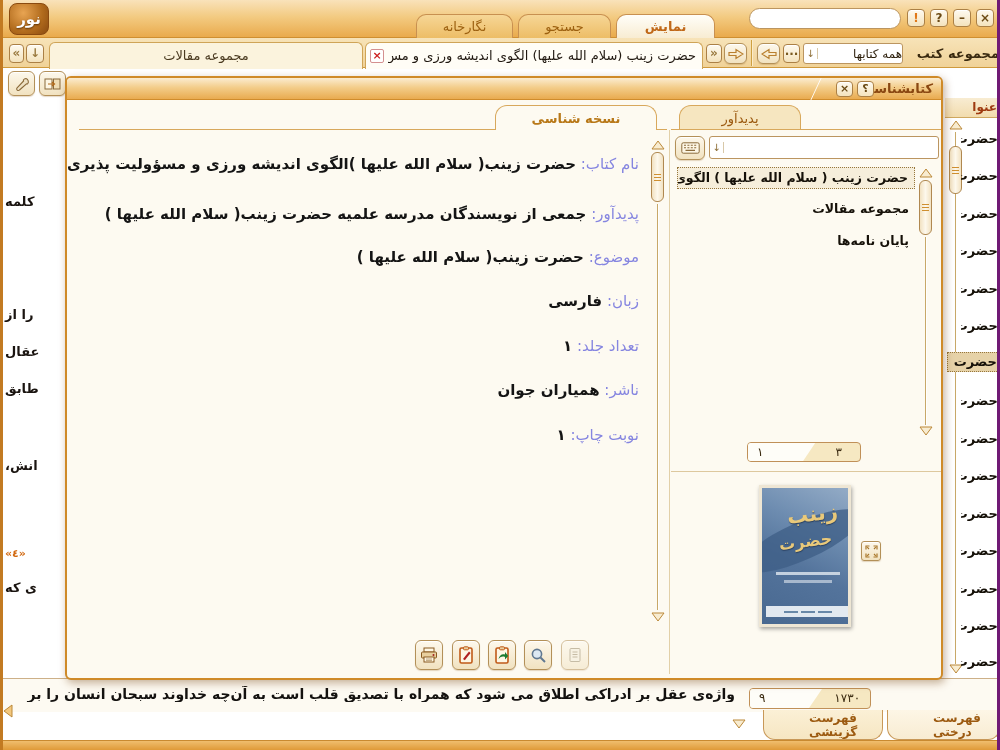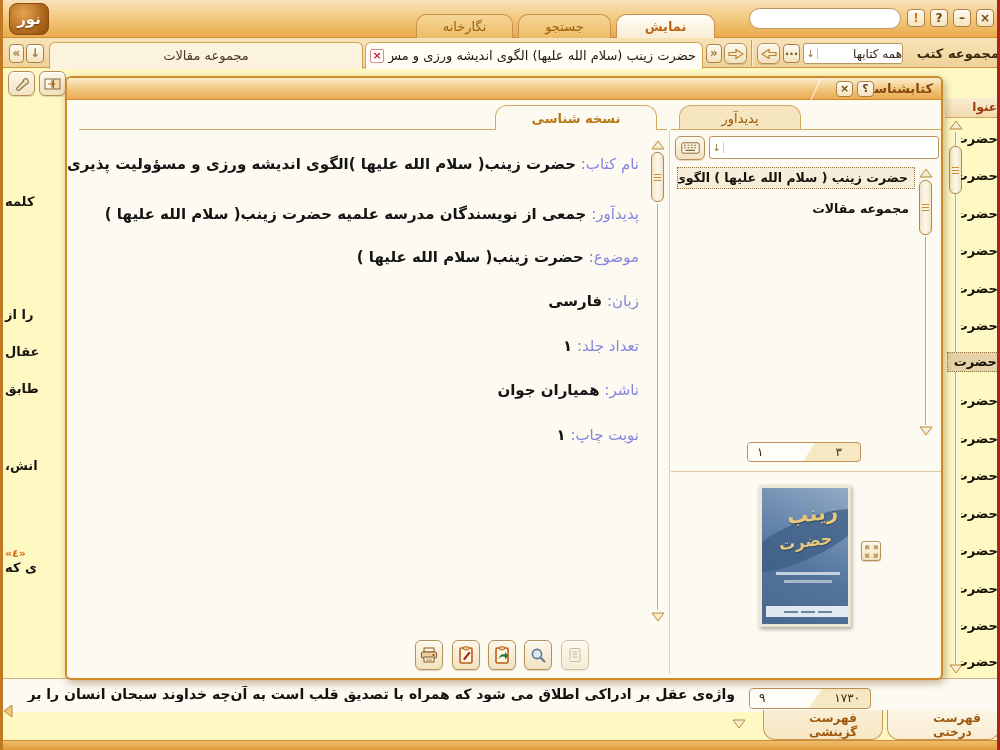--- a/index.html
+++ b/index.html
@@ -1,18 +1,18 @@
 <!DOCTYPE html>
 <html lang="fa"><head>
 <meta charset="utf-8">
 <style>
   html,body{margin:0;padding:0;background:#888;}
   *{box-sizing:border-box;font-family:"DejaVu Sans",sans-serif;}
-  #frame{position:relative;width:1000px;height:750px;margin:0 auto;background:#fef9c3;
-         border-left:3px solid #c27a22;border-right:3px solid #b91c1c;overflow:hidden;}
+  #frame{position:relative;width:1000px;height:750px;margin:0 auto;background:#ffffff;
+         border-left:3px solid #c27a22;border-right:3px solid #701a75;overflow:hidden;}
   .abs{position:absolute;}
   .rtl{direction:rtl;unicode-bidi:isolate;}
   .nowrap{white-space:nowrap;overflow:hidden;}
 
   
   .btn{background:linear-gradient(180deg,#fefaf0,#f4e3bd);border:1px solid #ab8045;border-radius:4px;
        color:#6b4a14;font-size:12px;font-weight:bold;text-align:center;line-height:16px;cursor:pointer;
        box-shadow:inset 0 1px 0 #fff;}
   .toolbtn{background:linear-gradient(180deg,#fdf8ec,#f1e2c0);border:1px solid #b39058;border-radius:6px;
        display:flex;align-items:center;justify-content:center;box-shadow:inset 0 1px 0 #fff,0 1px 1px rgba(150,100,30,.25);}
@@ -179,21 +179,21 @@
         <path d="M4 7 h6 M8 5 l2.5 2 L8 9" stroke="#b06818" fill="none" stroke-width="1.2"></path>
       </svg>
   </div>
 
   <div class="fragment" style="top:194px;">كلمه</div>
   <div class="fragment" style="top:307px;">را از</div>
   <div class="fragment" style="top:344px;">عقال</div>
   <div class="fragment" style="top:381px;">طابق</div>
   <div class="fragment" style="top:458px;">انش،</div>
   <div class="fragment" style="top:547px;font-size:11px;color:#d26a12;">«٤»</div>
-  <div class="fragment" style="top:560px;">ى كه</div>
+  <div class="fragment" style="top:580px;">ى كه</div>
 
   <div id="title-col-header" class="abs">عنوا</div>
   <svg class="abs" style="left:946px;top:120px;" width="14" height="10">
       <path d="M7 1 L13 9 L1 9 Z" fill="#f8ecd0" stroke="#bb8838"></path>
     </svg>
   <div class="abs track" style="left:952px;top:132px;height:532px;"></div>
   <div class="abs thumb" style="left:946px;top:146px;height:48px;">
       <i></i>
       <i></i>
       <i></i>
@@ -337,20 +337,21 @@
           <path d="M3 3.2h2M6.4 3.2h2M9.8 3.2h2M13.2 3.2h2M3 5.8h2M6.4 5.8h2M9.8 5.8h2M13.2 5.8h2M4.5 8.4h9.5" stroke="#8a6a3a" stroke-width="1.1"></path>
         </svg>
     </div>
     <div class="abs combo" style="left:642px;top:58px;width:230px;height:23px;">
       <span class="arrow">↓</span>
       <span class="val"></span>
     </div>
 
     <div class="dlist-item sel" style="top:89px;">حضرت زينب ( سلام الله عليها ) الگوى اند ...</div>
     <div class="dlist-item" style="top:121px;">مجموعه مقالات</div>
+    <div class="dlist-item" style="top:153px;">پايان نامه‌ها</div>
 
     <svg class="abs" style="left:852px;top:90px;" width="14" height="10">
         <path d="M7 1 L13 9 L1 9 Z" fill="#f8ecd0" stroke="#bb8838"></path>
       </svg>
     <div class="abs thumb" style="left:852px;top:102px;height:55px;">
         <i></i>
         <i></i>
         <i></i>
       </div>
     <div class="abs track" style="left:858px;top:159px;height:188px;"></div>

